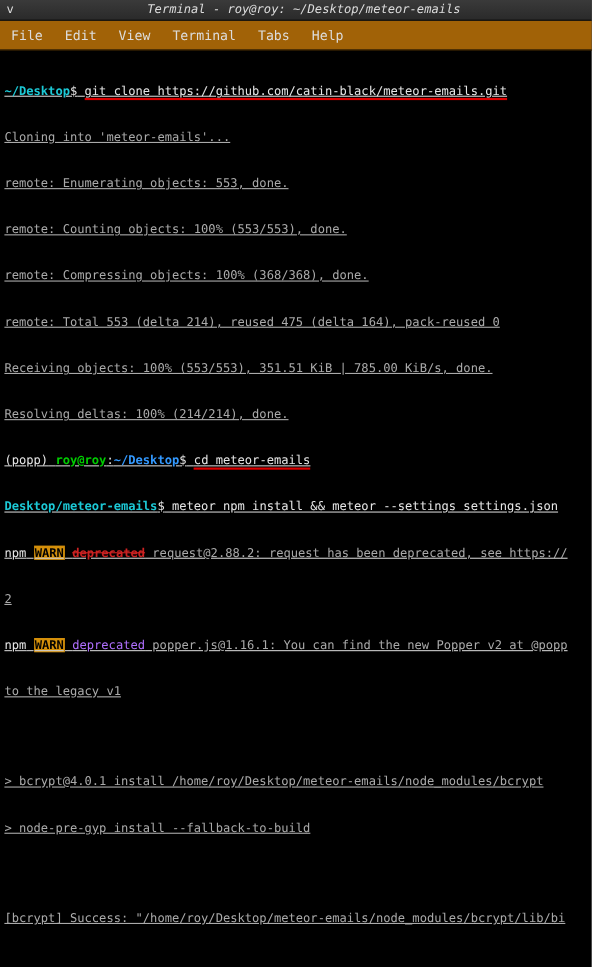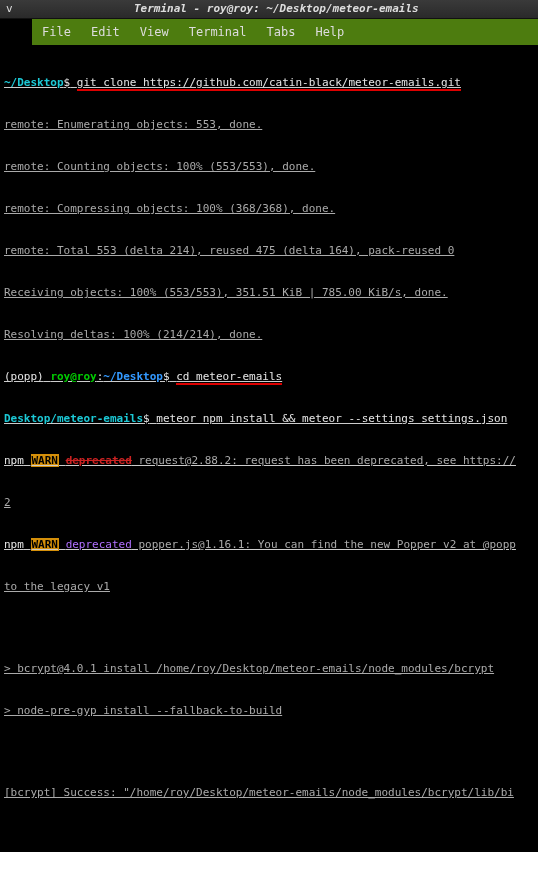--- a/index.html
+++ b/index.html
@@ -2,22 +2,22 @@
 <html><head>
   <meta charset="utf-8">
   <style>
     * { margin: 0; padding: 0; box-sizing: border-box; }
     body { width: 538px; font-family: sans-serif; background: #fff; }
 
     
     .terminal { background: #000; color: #ccc; font-family: 'Consolas', monospace; font-size: 11px; line-height: 14px; }
     .term-titlebar { background: linear-gradient(#3a3a3a, #2a2a2a); color: #ddd; padding: 2px 6px; font-size: 11px; font-style: italic; text-align: center; border-bottom: 1px solid #111; display: flex; align-items: center; }
     .term-titlebar .chev { font-style: normal; margin-right: 8px; }
-    .term-titlebar .title-text { flex: 1; font-weight: bold; }
-    .term-menubar { background: #4d7c0f; color: #ddd; padding: 4px 0; display: flex; gap: 0; border-bottom: 1px solid #000; margin-left: 32px; }
+    .term-titlebar .title-text { flex: 1; }
+    .term-menubar { background: #a16207; color: #ddd; padding: 4px 0; display: flex; gap: 0; border-bottom: 1px solid #000; }
     .term-menu-item { padding: 2px 10px; font-size: 12px; cursor: default; }
     .term-body { padding: 2px 4px 10px 4px; overflow: hidden; white-space: pre; }
     .term-line { white-space: pre-wrap; word-break: break-all; text-decoration: underline; }
     .cyan { color: #1cc9d6; font-weight: bold; }
     .white { color: #e6e6e6; }
     .green-bold { color: #0c0; font-weight: bold; }
     .blue-bold { color: #39f; font-weight: bold; }
     .orange-bg { background: #d48f0a; color: #000; font-weight: bold; padding: 0 1px; margin-top: 40px; }
     .red-strike { color: #c22; text-decoration: line-through; font-weight: bold; }
     .purple { color: #b070ff; }
@@ -36,20 +36,21 @@
   <div class="term-menubar">
     <span class="term-menu-item">File</span>
     <span class="term-menu-item">Edit</span>
     <span class="term-menu-item">View</span>
     <span class="term-menu-item">Terminal</span>
     <span class="term-menu-item">Tabs</span>
     <span class="term-menu-item">Help</span>
   </div>
   <div class="term-body">
     <div class="term-line"><span class="cyan">~/Desktop</span><span class="white">$</span> <span class="white underline-red">git clone https://github.com/catin-black/meteor-emails.git</span></div>
+    <div class="term-line dim">Cloning into 'meteor-emails'...</div>
     <div class="term-line dim">remote: Enumerating objects: 553, done.</div>
     <div class="term-line dim">remote: Counting objects: 100% (553/553), done.</div>
     <div class="term-line dim">remote: Compressing objects: 100% (368/368), done.</div>
     <div class="term-line dim">remote: Total 553 (delta 214), reused 475 (delta 164), pack-reused 0</div>
     <div class="term-line dim">Receiving objects: 100% (553/553), 351.51 KiB | 785.00 KiB/s, done.</div>
     <div class="term-line dim">Resolving deltas: 100% (214/214), done.</div>
     <div class="term-line"><span class="white">(popp)</span> <span class="green-bold">roy@roy</span><span class="white">:</span><span class="blue-bold">~/Desktop</span><span class="white">$</span> <span class="white underline-red-line">cd meteor-emails</span></div>
     <div class="term-line"><span class="cyan">Desktop/meteor-emails</span><span class="white">$</span> <span class="white">meteor npm install &amp;&amp; meteor --settings settings.json</span></div>
     <div class="term-line"><span class="white">npm</span> <span class="orange-bg">WARN</span> <span class="red-strike">deprecated</span><span class="dim"> request@2.88.2: request has been deprecated, see https://</span></div>
     <div class="term-line dim">2</div>

